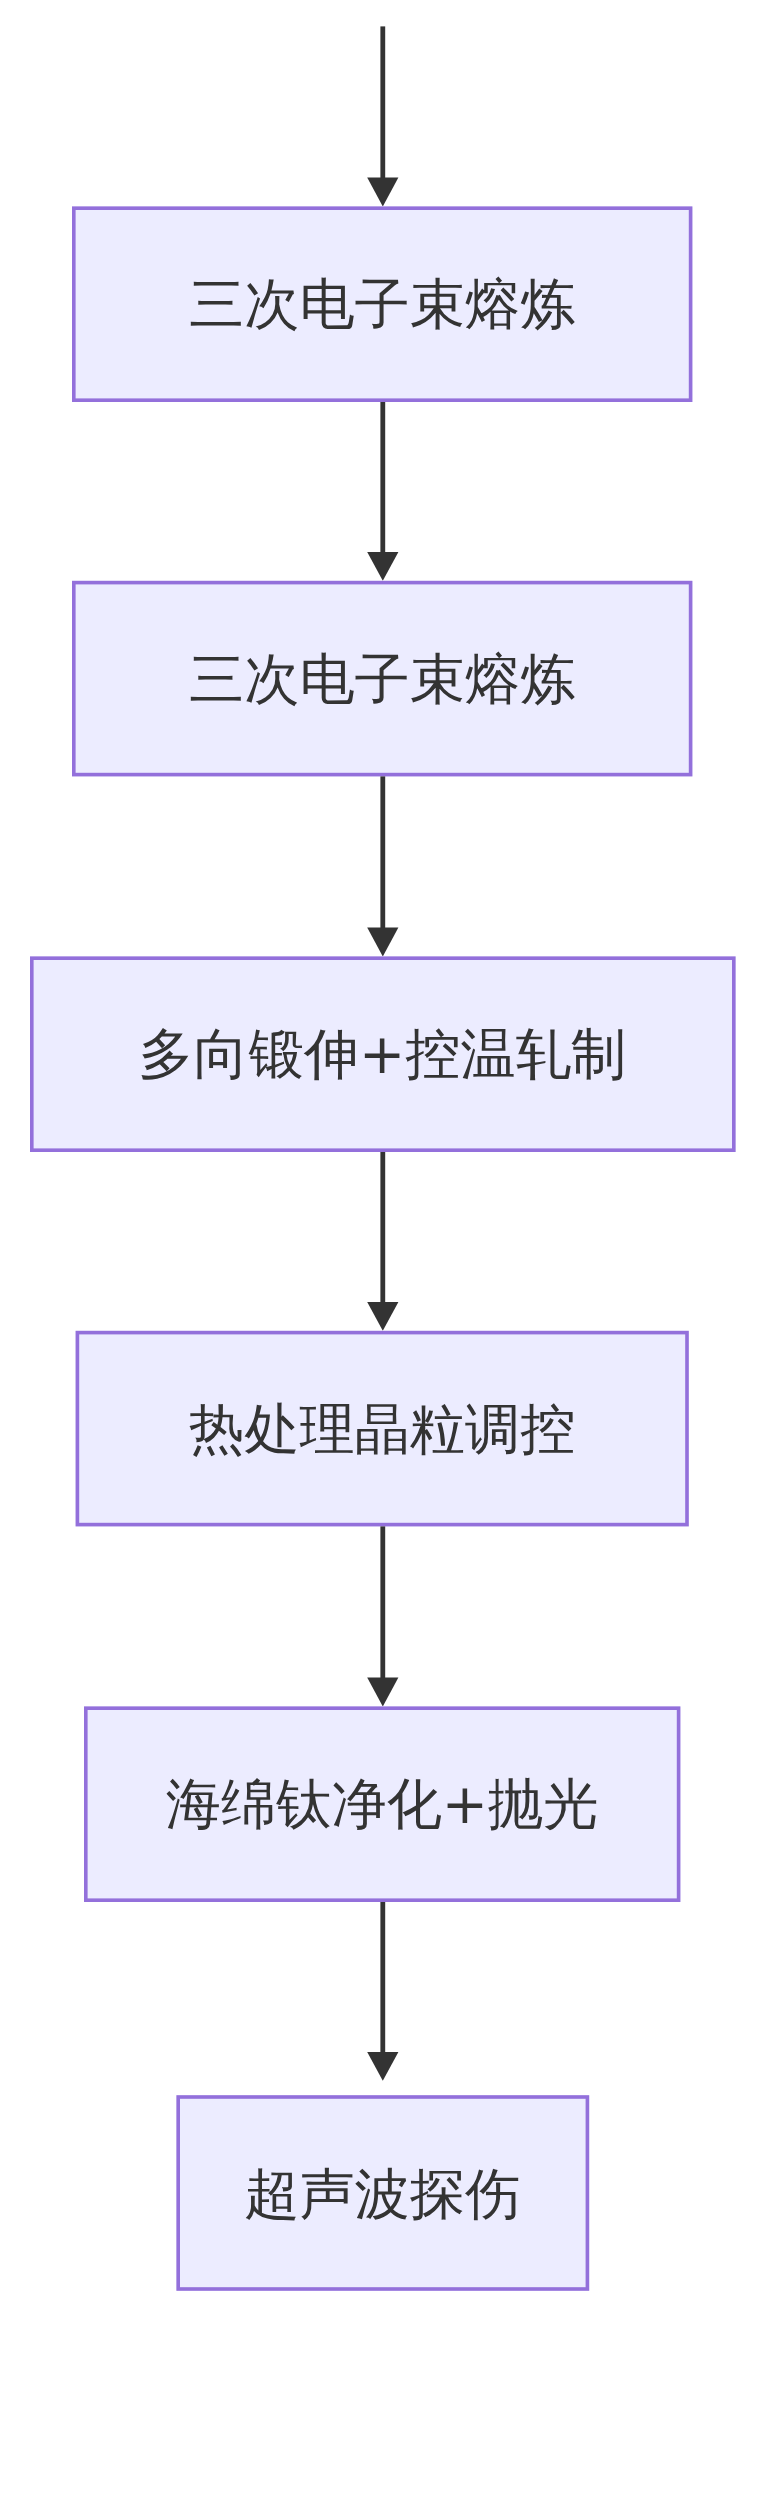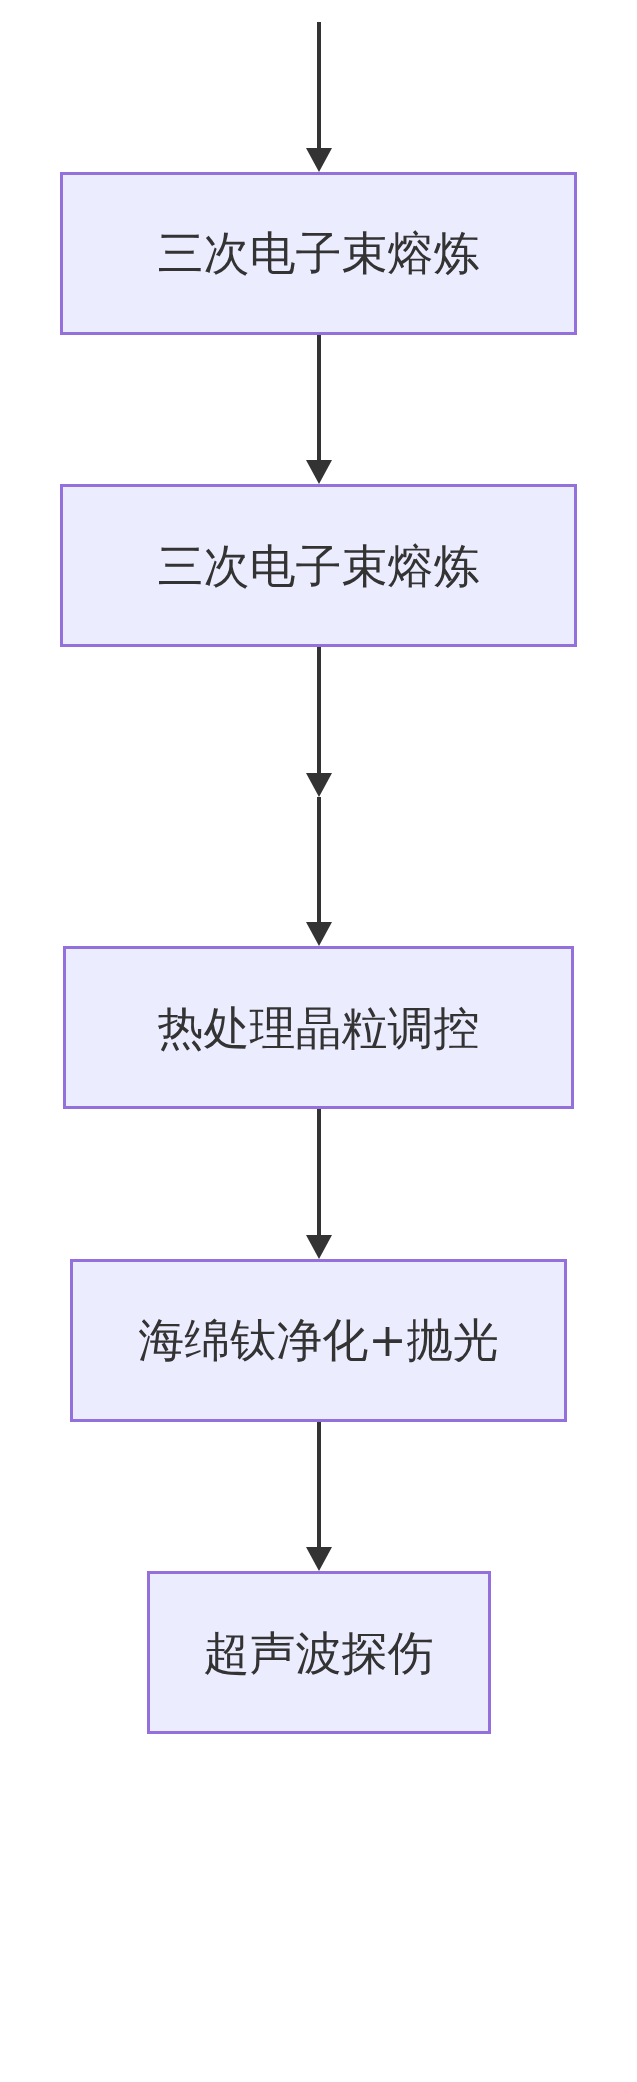--- a/index.html
+++ b/index.html
@@ -40,21 +40,21 @@
     line-height: 1;
     white-space: nowrap;
     text-align: center;
   }
   .w1 { width: 422px; }
   .w2 { width: 517px; }
   .w3 { width: 517px; }
   .w4 { width: 588px; }
   .w5 { width: 511px; }
   .w6 { width: 497px; }
-  .w7 { width: 344px; }
+  .w7 { width: 344px; margin-top: 12px; }
   .edge {
     height: 149.5px;
     flex: 0 0 auto;
     display: flex;
     flex-direction: column;
     align-items: center;
   }
   .edge .shaft {
     width: 4px;
     flex: 1 1 auto;
@@ -93,20 +93,23 @@
 
     <div class="node w3">
       <span class="label">三次电子束熔炼</span>
     </div>
 
     <div class="edge">
       <div class="shaft"></div>
       <div class="head"></div>
     </div>
 
+    <div class="node w4">
+      <span class="label">多向锻伸+控温轧制</span>
+    </div>
 
     <div class="edge">
       <div class="shaft"></div>
       <div class="head"></div>
     </div>
 
     <div class="node w5">
       <span class="label">热处理晶粒调控</span>
     </div>
 

